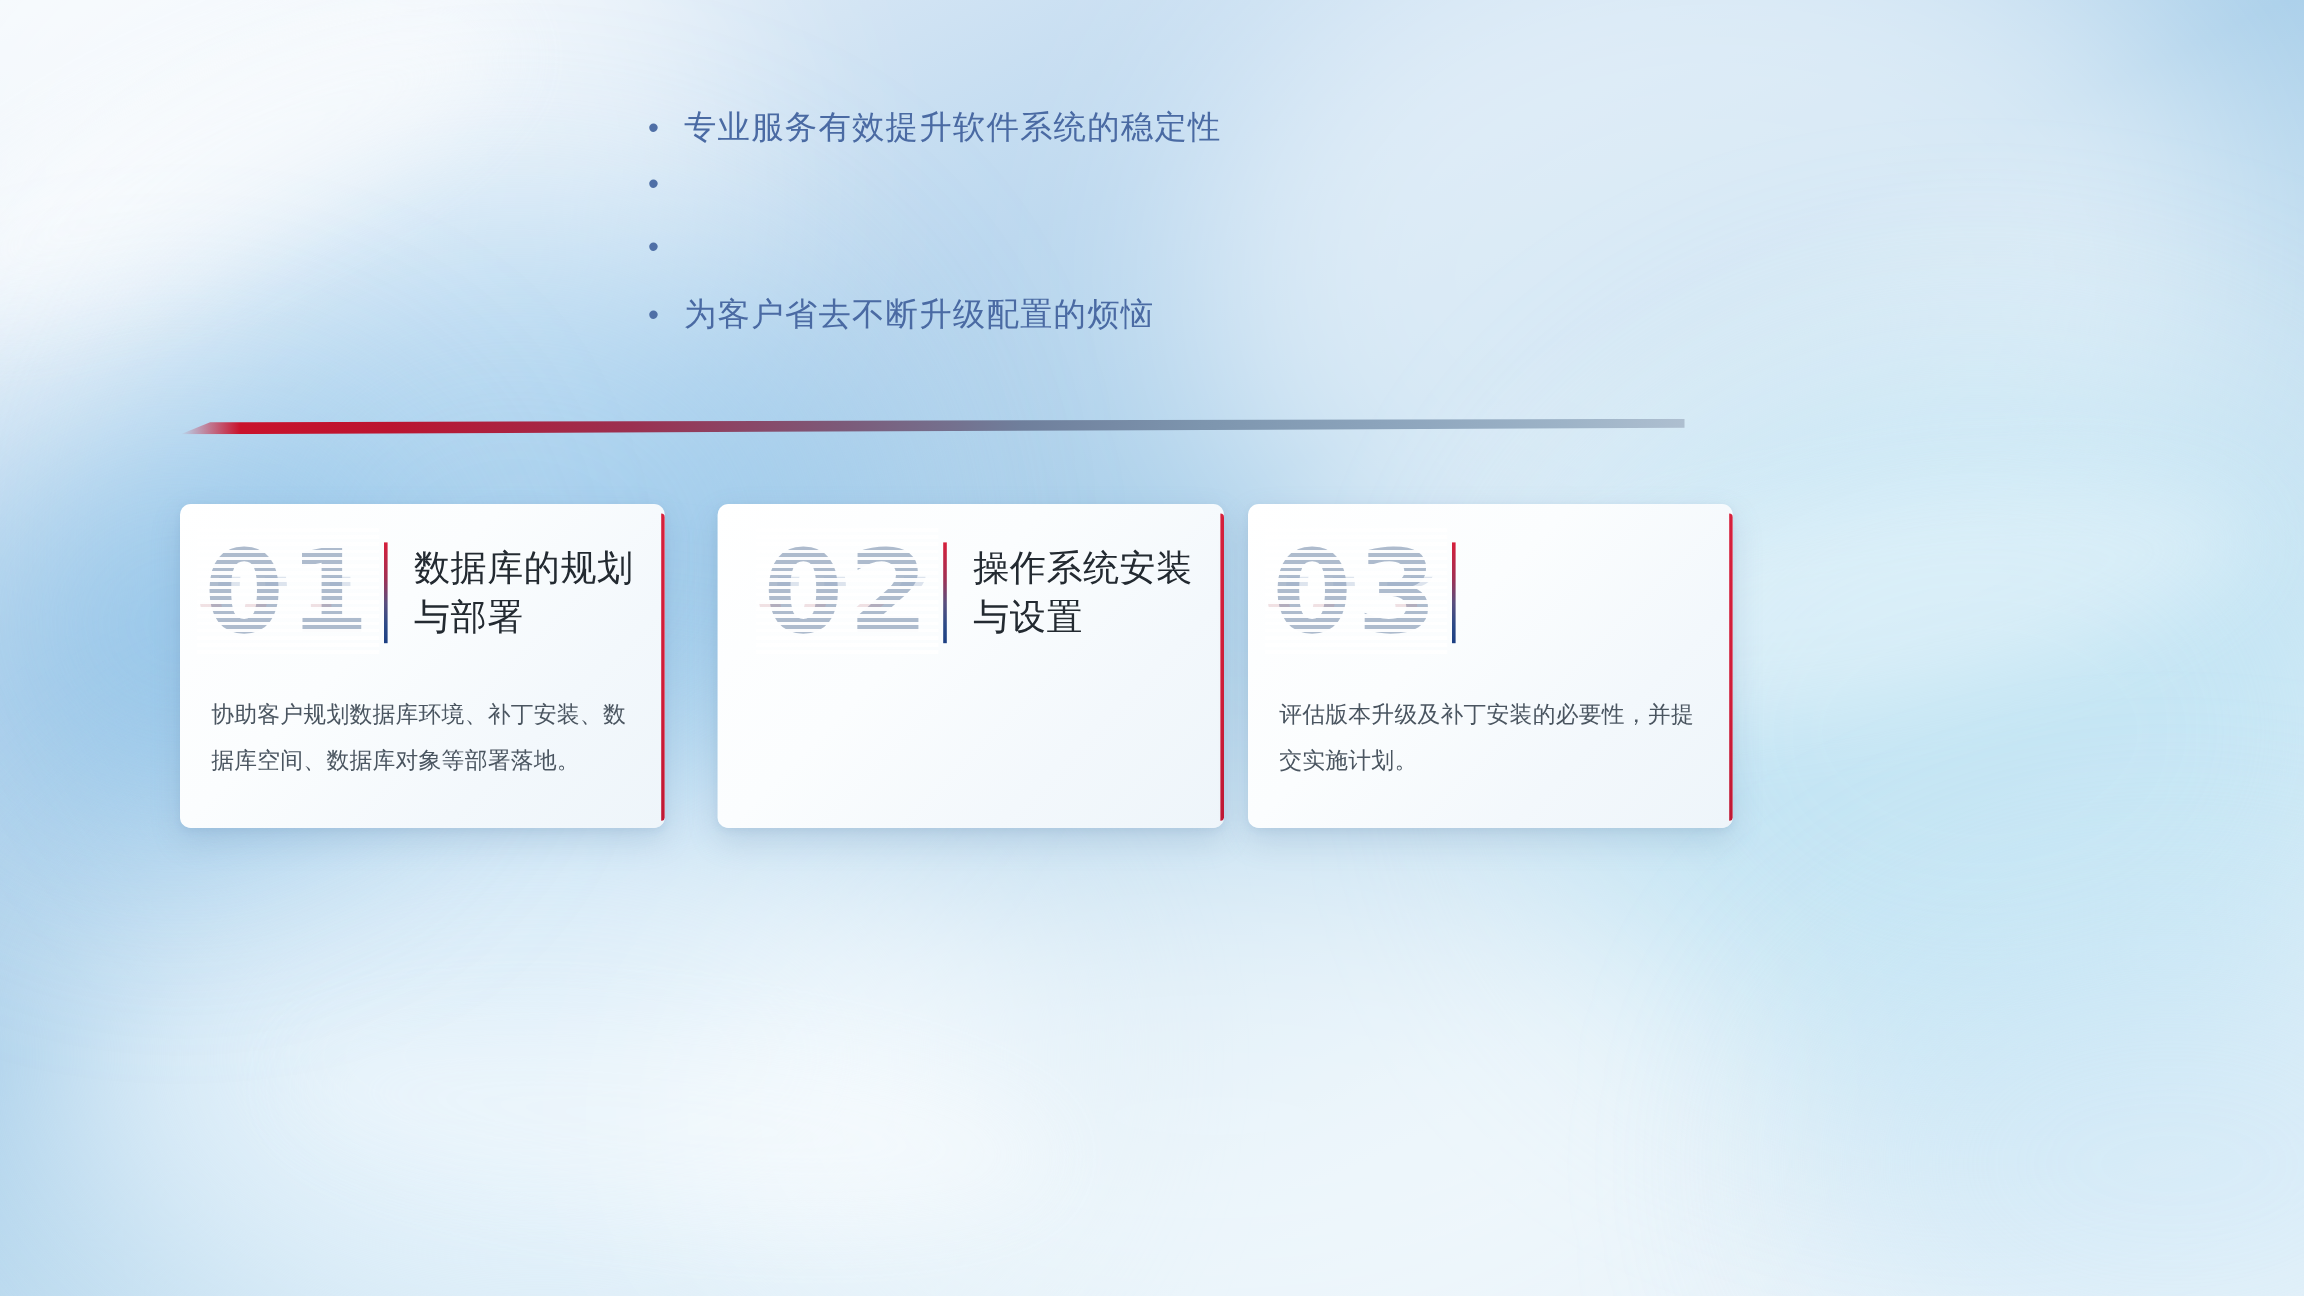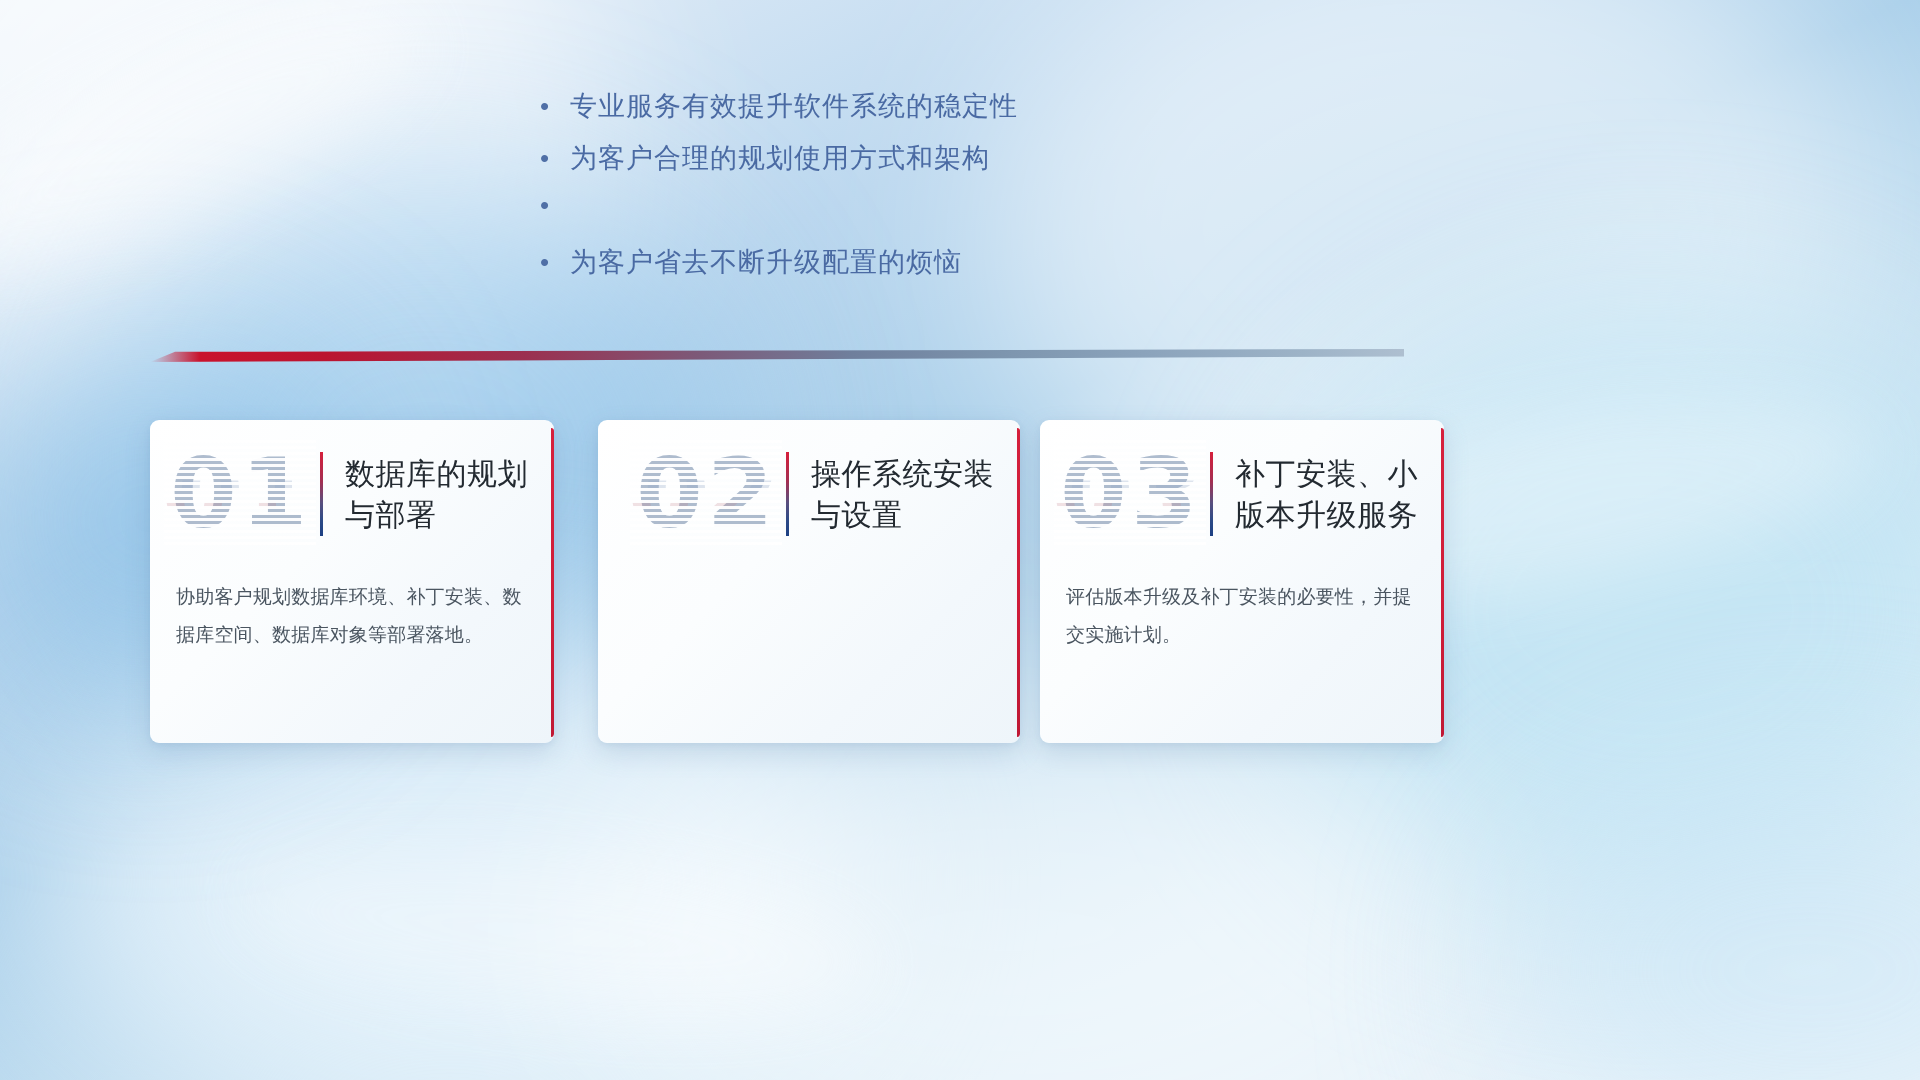--- a/index.html
+++ b/index.html
@@ -95,21 +95,21 @@
         #9db3c7 92%,
         #aebfd0 100%);
     clip-path: polygon(0% 100%, 2.0% 22%, 100% 0%, 100% 58%);
   }
 
   
   .card {
     position: absolute;
     top: 420px;
     width: 404px;
-    height: 323px;
+    height: 270px;
     border-radius: 9px;
     background: linear-gradient(135deg, #ffffff 0%, #fbfdfe 40%, #f3f8fc 72%, #eef5fa 100%);
     box-shadow: 0 10px 26px rgba(93,130,170,0.20), 0 2px 6px rgba(93,130,170,0.10);
     overflow: hidden;
   }
   
   .card::after {
     content: "";
     position: absolute;
     right: 0;
@@ -235,21 +235,20 @@
   <div class="streak s2"></div>
   <div class="streak s3"></div>
 
   <div id="bullets">
     <div class="bullet-row">
       <span class="bullet-dot">•</span>
       <span class="bullet-text">专业服务有效提升软件系统的稳定性</span>
     </div>
     <div class="bullet-row">
       <span class="bullet-dot">•</span>
-      <span class="bullet-text">为客户合理的规划使用方式和架构</span>
     </div>
     <div class="bullet-row">
       <span class="bullet-dot">•</span>
     </div>
     <div class="bullet-row">
       <span class="bullet-dot">•</span>
       <span class="bullet-text">为客户省去不断升级配置的烦恼</span>
     </div>
   </div>
 
@@ -286,18 +285,17 @@
 
   <div class="card" id="card3">
     <div class="card-head">
       <div class="ghost-num">
         <div class="glyph">03</div>
         <div class="shift">03</div>
         <div class="shift2">03</div>
         <div class="stripes"></div>
       </div>
       <div class="rule"></div>
-      <div class="card-title">补丁安装、小版本升级服务</div>
     </div>
     <div class="card-body">评估版本升级及补丁安装的必要性，并提交实施计划。</div>
   </div>
 
 </div>
 
 </body></html>

